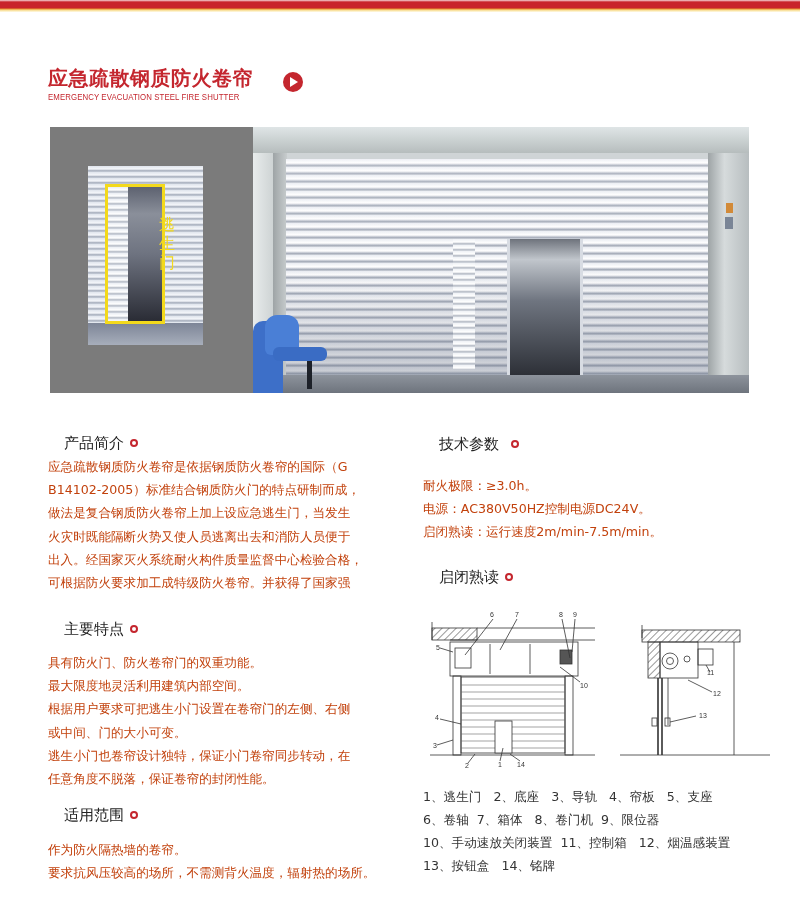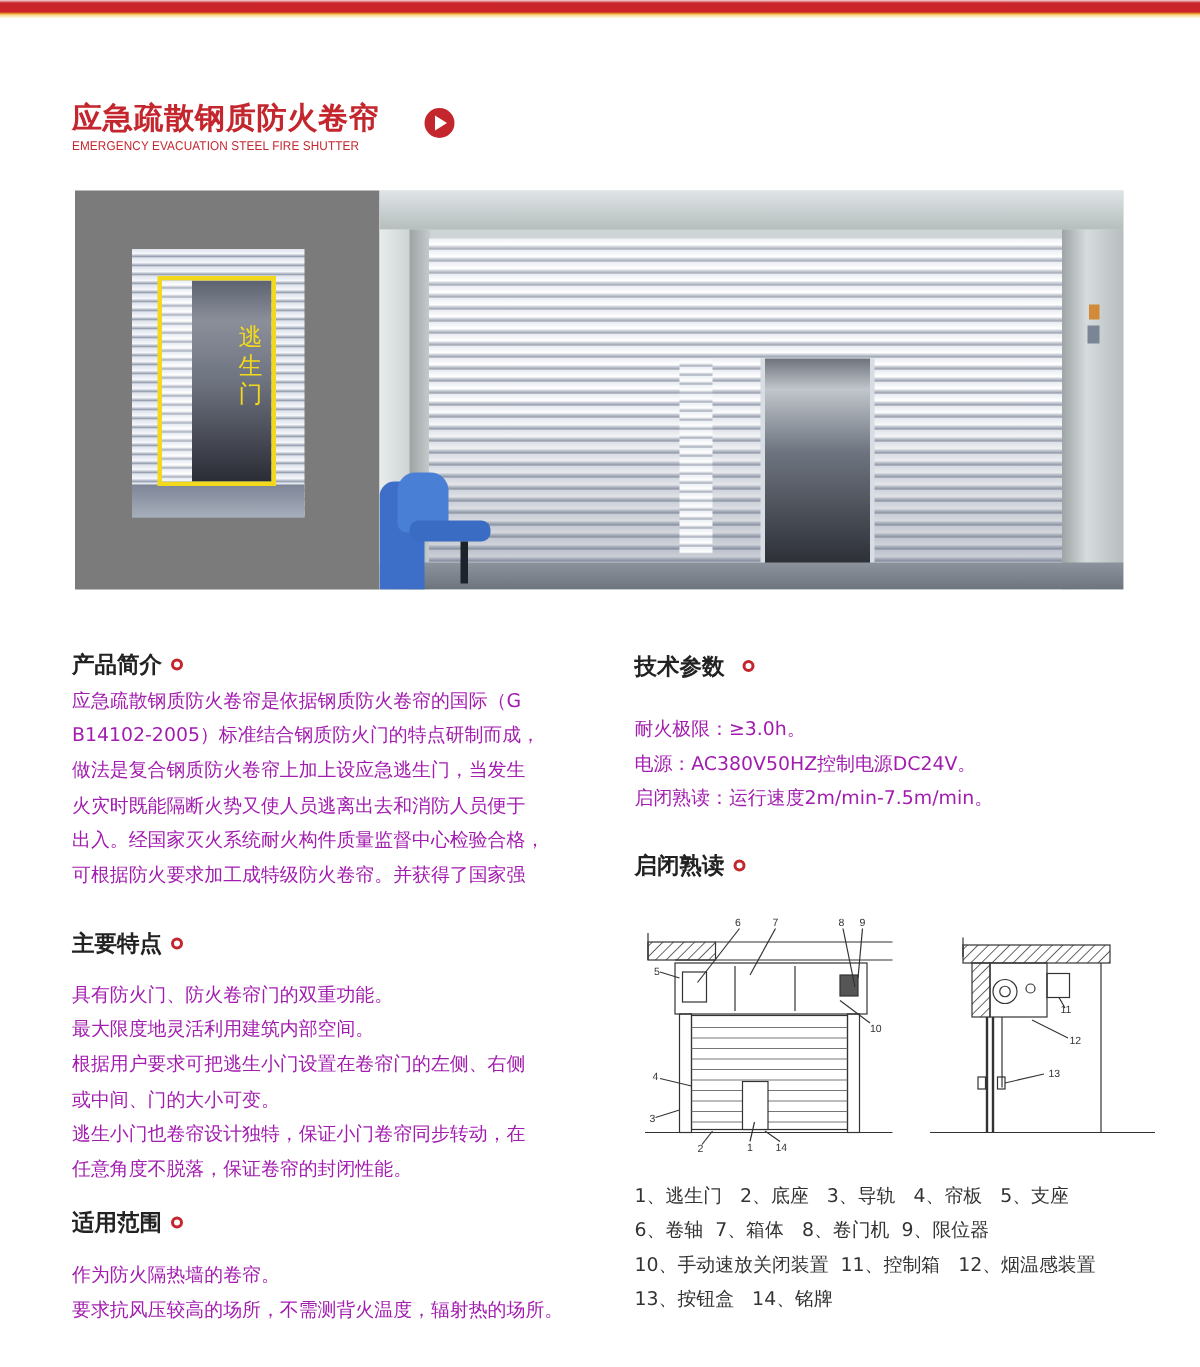--- a/index.html
+++ b/index.html
@@ -13,21 +13,21 @@
     .title-cn { font-size: 20px; font-weight: bold; color: #c4262e; letter-spacing: 0.5px; line-height: 24px; }
     .title-en { font-family: "Liberation Sans", sans-serif; font-size: 8.5px; color: #c4262e; letter-spacing: 0.1px; margin-top: 2px; transform: scaleX(0.92); transform-origin: left; white-space: nowrap; }
     .play-btn { position: absolute; left: 283px; top: 72px; width: 20px; height: 20px; border-radius: 50%; background: #c4262e; }
     .play-btn::after { content: ""; position: absolute; left: 7px; top: 5px; border-left: 8px solid #fff; border-top: 5px solid transparent; border-bottom: 5px solid transparent; }
 
     
     .photo-left { position: absolute; left: 50px; top: 127px; width: 203px; height: 266px; background: #7b7b7b; }
     .inset { position: absolute; left: 38px; top: 39px; width: 115px; height: 179px;
       background: repeating-linear-gradient(to bottom, #dfe4ec 0px, #f4f6fa 3px, #9aa3b3 5px, #dfe4ec 6px); }
     .inset-floor { position: absolute; left: 0; bottom: 0; width: 100%; height: 22px; background: linear-gradient(#7d8597, #a7aebb); }
-    .inset-door { position: absolute; left: 17px; top: 18px; width: 79px; height: 140px; border: 3px solid #f3d91c;
+    .inset-door { position: absolute; left: 17px; top: 18px; width: 60px; height: 140px; border: 3px solid #f3d91c;
       background: linear-gradient(to bottom, #5d6270 0%, #8a8f9a 20%, #6e7380 50%, #2a2c35 100%); }
     .inset-door-leaf { position: absolute; left: 0; top: 0; width: 20px; height: 100%;
       background: repeating-linear-gradient(to bottom, #e9edf3 0px, #ffffff 3px, #a9b0bd 5px, #e9edf3 6px); }
     .escape-text { position: absolute; left: 50px; top: 28px; width: 18px; font-size: 16px; line-height: 19px; color: #f3d91c; text-align: center; }
 
     .photo-main { position: absolute; left: 253px; top: 127px; width: 496px; height: 266px; background: #cfd4d6; overflow: hidden; }
     .pm-ceiling { position: absolute; left: 0; top: 0; width: 100%; height: 26px; background: linear-gradient(#dfe5e6, #b6bdbd); }
     .pm-pillar-l { position: absolute; left: 0; top: 26px; width: 30px; height: 240px; background: linear-gradient(to right, #e8ecec, #c1c7c8); }
     .pm-frame-l { position: absolute; left: 20px; top: 26px; width: 14px; height: 240px; background: linear-gradient(to right, #9ea4a6, #c7cccd); }
     .pm-shutter { position: absolute; left: 33px; top: 32px; width: 422px; height: 216px;
@@ -41,23 +41,23 @@
     .pm-door { position: absolute; left: 254px; top: 112px; width: 76px; height: 137px; border-left: 3px solid #d8dce3; border-right: 3px solid #d8dce3;
       background: linear-gradient(to bottom, #6e737c 0%, #c1c6cc 15%, #6f7580 45%, #2c2f36 100%); }
     .pm-door-leaf { position: absolute; left: 200px; top: 112px; width: 22px; height: 130px;
       background: repeating-linear-gradient(to bottom, #eef1f5 0px, #ffffff 3px, #a8afbb 5px, #eef1f5 6px); }
     .pm-chair1 { position: absolute; left: 0; top: 194px; width: 30px; height: 72px; background: #3d6fc8; border-radius: 10px 10px 0 0; }
     .pm-chair2 { position: absolute; left: 12px; top: 188px; width: 34px; height: 40px; background: #4a7fd6; border-radius: 12px 12px 6px 6px; }
     .pm-chair3 { position: absolute; left: 20px; top: 220px; width: 54px; height: 14px; background: #3a6cc4; border-radius: 6px; }
     .pm-chair-leg { position: absolute; left: 54px; top: 234px; width: 5px; height: 28px; background: #1d2129; }
 
     
-    .section-title { position: absolute; font-size: 15px; font-weight: bold; color: #222; line-height: 20px; }
+    .section-title { position: absolute; font-size: 15px; font-weight: normal; color: #222; line-height: 20px; margin-left: 16px; }
     .dot { display: inline-block; width: 8px; height: 8px; border: 2px solid #c4262e; border-radius: 50%; margin-left: 6px; vertical-align: 1px; }
-    .body-text { position: absolute; font-size: 12.6px; color: #a21caf; line-height: 23.2px; }
+    .body-text { position: absolute; font-size: 12.6px; color: #c2410c; line-height: 23.2px; }
     .intro { left: 48px; top: 455px; width: 350px; }
     .intro-line { display: block; white-space: nowrap; }
 
     .list-line { display: block; white-space: nowrap; }
 
     
     .diagram { position: absolute; left: 420px; top: 600px; width: 380px; height: 180px; }
     .legend { position: absolute; left: 423px; top: 785px; font-size: 12.6px; color: #333; line-height: 23px; }
   </style>
 </head>

